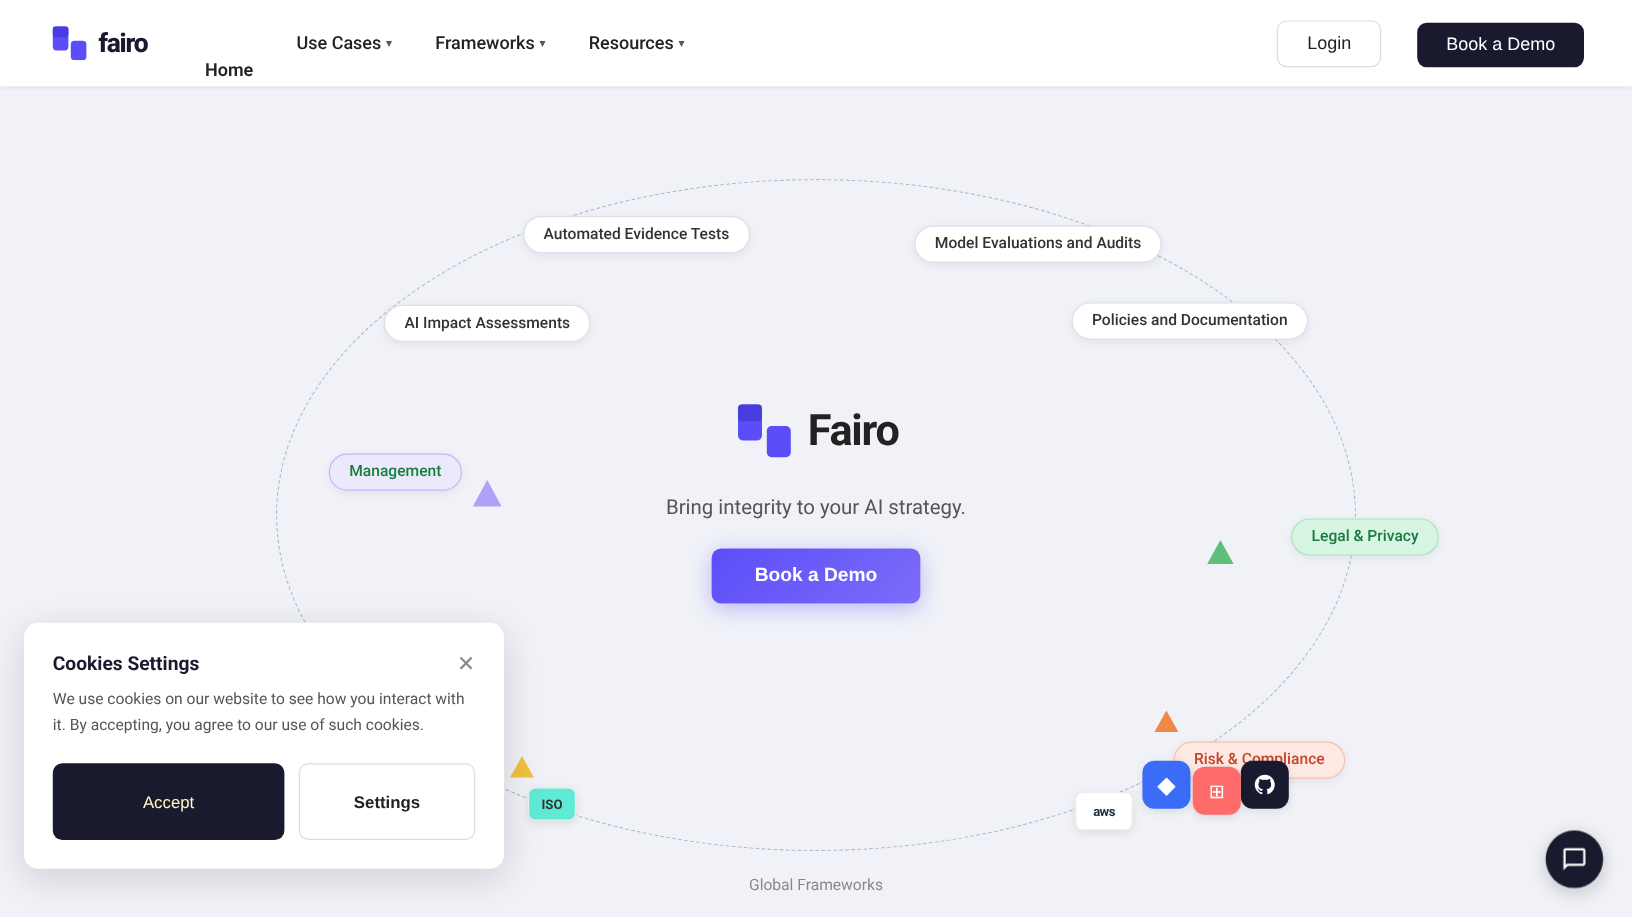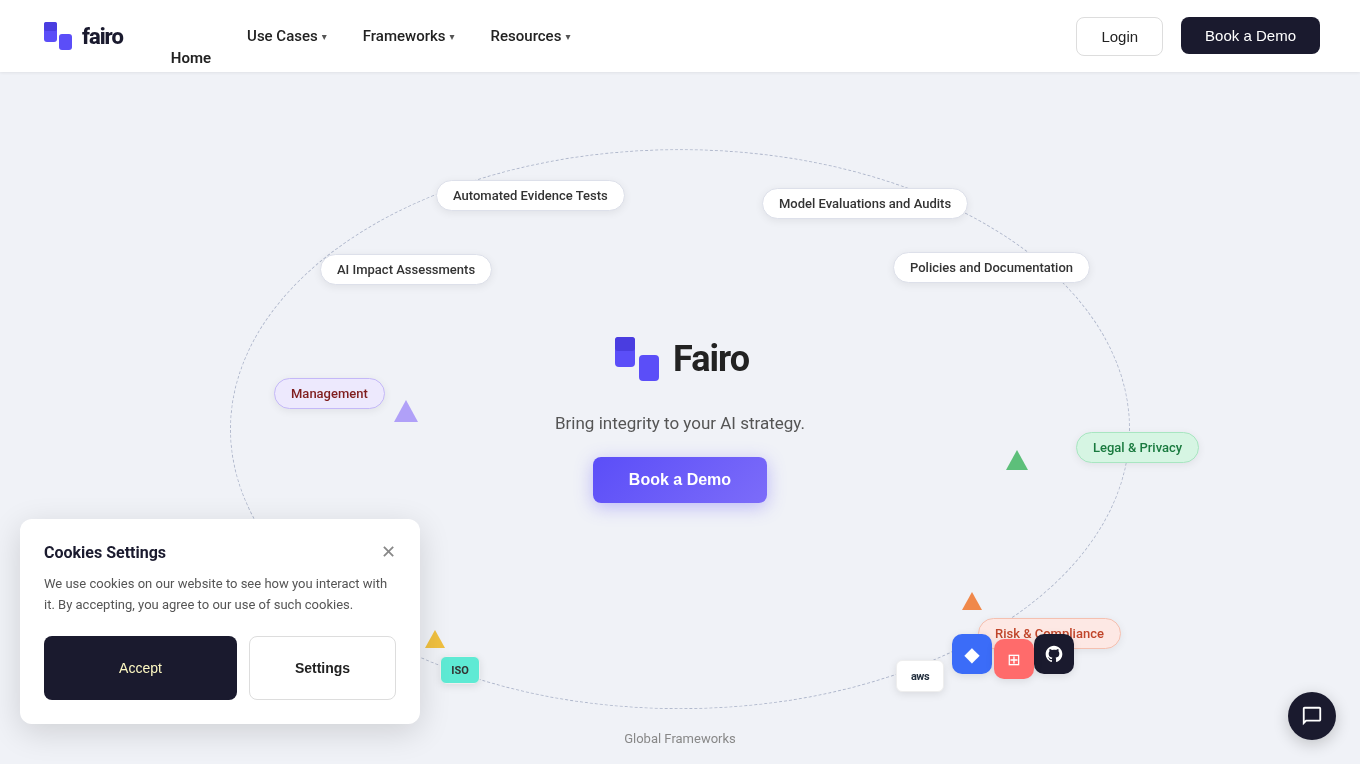--- a/index.html
+++ b/index.html
@@ -49,22 +49,22 @@
       align-items: center;
       gap: 4px;
     }
     .nav-link.active { color: #222; font-weight: 600; margin-top: 44px; }
     .nav-chevron {
       font-size: 10px;
       color: #555;
     }
     .nav-actions {
       display: flex;
-      align-items: flex-start;
-      gap: 18px;
+      align-items: flex-end;
+      gap: 30px;
     }
     .btn-login {
       padding: 10px 24px;
       border: 1.5px solid #ddd;
       border-radius: 8px;
       background: #fff;
       color: #222;
       font-size: 15px;
       font-weight: 500;
       cursor: pointer;
@@ -179,21 +179,21 @@
       color: #1a7a3f;
     }
     .chip.salmon {
       background: #fde8e4;
       border-color: #f5c0b0;
       color: #c0452a;
     }
     .chip.purple-outline {
       background: #ede9fd;
       border-color: #c4b8f8;
-      color: #7f1d1d;
+      color: #15803d;
     }
 
     
     .tri {
       position: absolute;
       width: 0;
       height: 0;
       z-index: 15;
     }
     .tri-purple {
@@ -274,21 +274,21 @@
       left: 20px;
       width: 400px;
       background: #fff;
       border-radius: 12px;
       padding: 24px;
       box-shadow: 0 8px 32px rgba(0,0,0,0.14);
       z-index: 200;
     }
     .cookie-header {
       display: flex;
-      align-items: flex-start;
+      align-items: flex-end;
       justify-content: space-between;
       margin-bottom: 12px;
     }
     .cookie-title {
       font-size: 16px;
       font-weight: 700;
       color: #1a1a2e;
     }
     .cookie-close {
       font-size: 18px;

